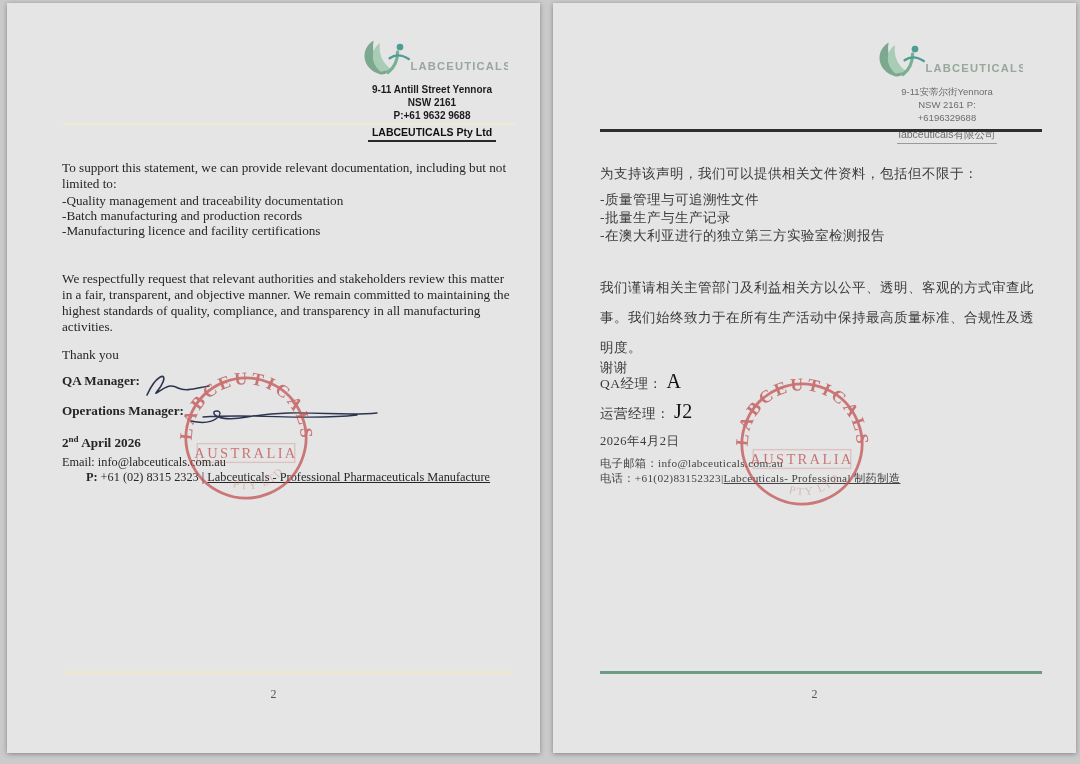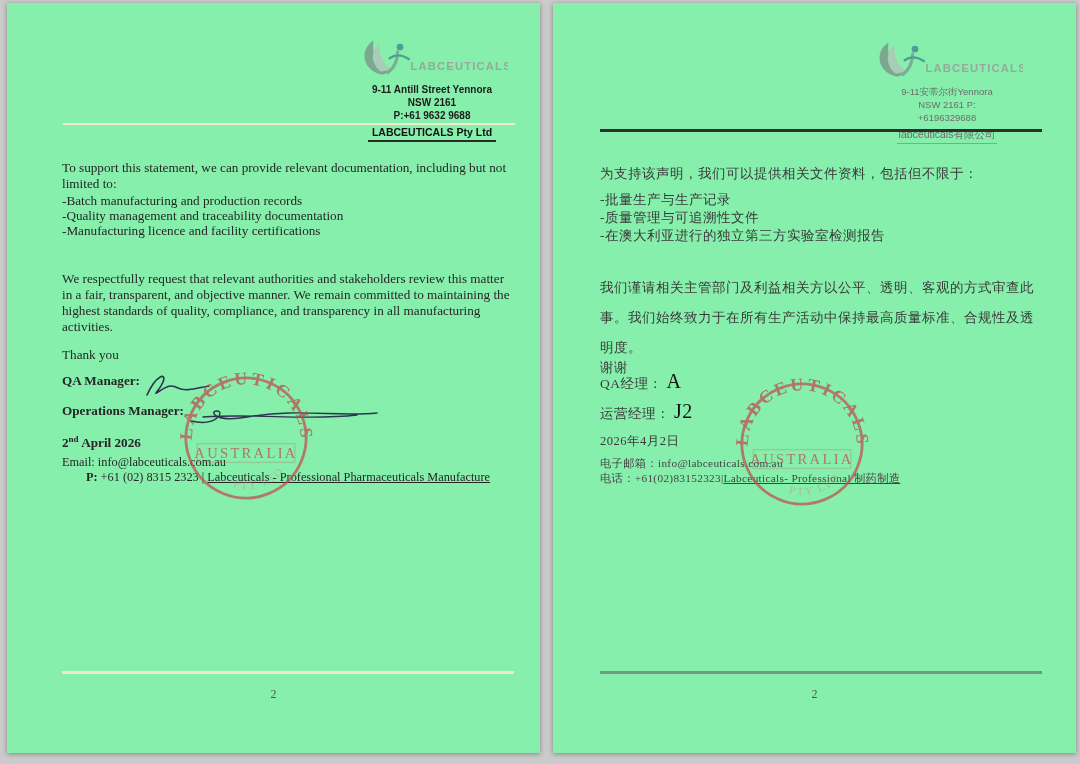--- a/index.html
+++ b/index.html
@@ -2,21 +2,21 @@
 <html><head>
 <meta charset="utf-8">
 <style>
   html,body{margin:0;padding:0;}
   body{
     width:1080px;height:764px;position:relative;overflow:hidden;
     background:#cbcbcb;
     font-family:"Liberation Serif", serif;
   }
   .page{
-    position:absolute;top:3px;height:750px;background:#86efac;
+    position:absolute;top:3px;height:750px;background:#e5e5e5;
     box-shadow:0 1px 5px rgba(0,0,0,.35);
   }
   #page-left{left:7px;width:533px;}
   #page-right{left:553px;width:523px;}
 
   
   .header-block{position:absolute;text-align:center;font-family:"Liberation Sans", sans-serif;}
   #page-left .header-block{left:337px;top:32px;width:176px;}
   #page-right .header-block{left:306px;top:34px;width:176px;}
   .logo-svg{width:152px;height:48px;display:block;margin:0 auto;}
@@ -85,22 +85,22 @@
     <div class="addr">9-11 Antill Street Yennora</div>
     <div class="addr">NSW 2161</div>
     <div class="addr">P:+61 9632 9688</div>
     <div class="company">LABCEUTICALS Pty Ltd</div>
   </div>
   <div class="rule-cream"></div>
 
   <div class="content">
     <div class="abs" style="top:157px;">To support this statement, we can provide relevant documentation, including but not limited to:</div>
     <div class="abs bullets" style="top:190px;">
+      <div>-Quality management and traceability documentation</div>
       <div>-Batch manufacturing and production records</div>
-      <div>-Quality management and traceability documentation</div>
       <div>-Manufacturing licence and facility certifications</div>
     </div>
     <div class="abs" style="top:268px;">We respectfully request that relevant authorities and stakeholders review this matter in a fair, transparent, and objective manner. We remain committed to maintaining the highest standards of quality, compliance, and transparency in all manufacturing activities.</div>
     <div class="abs" style="top:344px;">Thank you</div>
 
     <div class="abs" style="top:368px;">
       <b class="lbl">QA Manager:</b>
       <svg class="sig-svg" width="70" height="30" viewBox="0 0 70 30">
         <path d="M4 24 C 13 4 24 1 20 11 C 17 19 9 25 15 21 C 24 15 28 13 35 17 C 43 21 54 17 66 15" stroke="#2b3550" stroke-width="1.6" fill="none" stroke-linecap="round"></path>
       </svg>
@@ -155,22 +155,22 @@
     <div class="addr">9-11安蒂尔街Yennora</div>
     <div class="addr">NSW 2161 P:</div>
     <div class="addr">+6196329688</div>
     <div class="company">labceuticals有限公司</div>
   </div>
   <div class="rule-dark"></div>
 
   <div class="content">
     <div class="abs" style="top:162px;">为支持该声明，我们可以提供相关文件资料，包括但不限于：</div>
     <div class="abs bullets" style="top:188px;">
+      <div>-质量管理与可追溯性文件</div>
       <div>-批量生产与生产记录</div>
-      <div>-质量管理与可追溯性文件</div>
       <div>-在澳大利亚进行的独立第三方实验室检测报告</div>
     </div>
     <div class="abs request" style="top:270px;">我们谨请相关主管部门及利益相关方以公平、透明、客观的方式审查此事。我们始终致力于在所有生产活动中保持最高质量标准、合规性及透明度。</div>
     <div class="abs" style="top:356px;">谢谢</div>
 
     <div class="abs" style="top:370px;">
       <span>QA经理：</span>
       <span class="big-initial">A</span>
     </div>
     <div class="abs" style="top:400px;">

